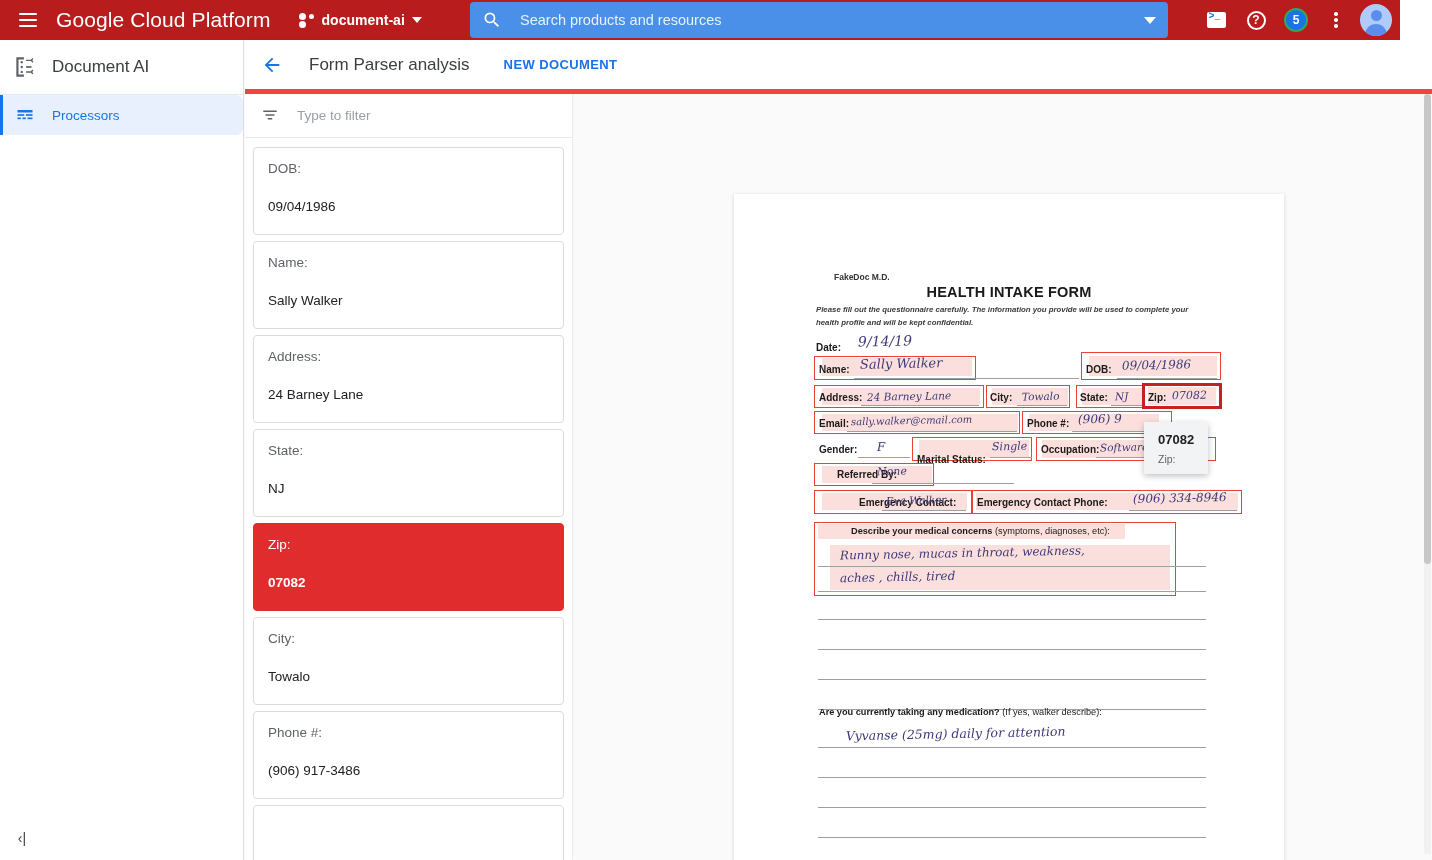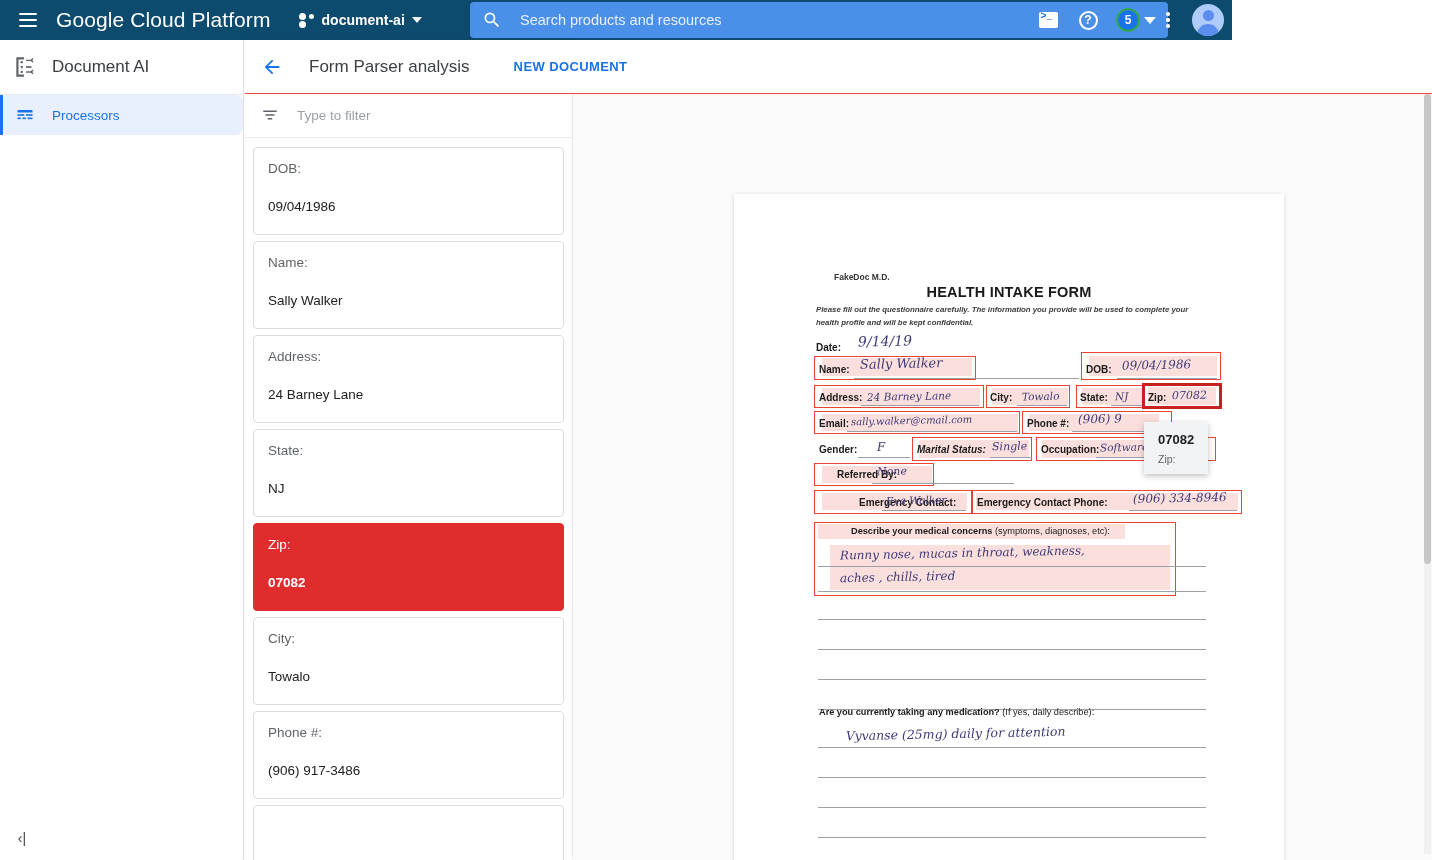--- a/index.html
+++ b/index.html
@@ -8,22 +8,22 @@
     width: 1432px; height: 860px;
     overflow: hidden;
     font-family: "Liberation Sans", sans-serif;
     background: #fff;
     -webkit-font-smoothing: antialiased;
   }
 
   
   .topbar {
     position: absolute; top: 0; left: 0;
-    width: 1232px; height: 40px;
-    background: #0c4a6e;
+    width: 1400px; height: 40px;
+    background: #b91c1c;
     display: flex; align-items: center;
   }
   .hamburger {
     width: 44px; height: 40px;
     display: flex; flex-direction: column;
     align-items: center; justify-content: center;
     gap: 4px; cursor: pointer;
     margin-left: 6px;
   }
   .hamburger span {
@@ -361,28 +361,28 @@
       <rect x="3" y="15" width="4" height="2"></rect>
         <rect x="9" y="15" width="4" height="2"></rect>
         <rect x="15" y="15" width="6" height="2"></rect>
     </svg>
     <div class="nav-label">Processors</div>
   </div>
 
   <div class="collapse-btn">‹|</div>
 </div>
 
-<div style="position:absolute;left:245px;top:40px;width:1187px;height:54px;background:#fff;border-bottom:1px solid #ef4444;display:flex;align-items:center;z-index:5;">
+<div style="position:absolute;left:245px;top:40px;width:1187px;height:54px;background:#fff;border-bottom:5px solid #ef4444;display:flex;align-items:center;z-index:5;">
   <div style="width:54px;height:54px;display:flex;align-items:center;justify-content:center;cursor:pointer;">
     <svg width="22" height="22" viewBox="0 0 24 24" fill="#1a73e8">
         <path d="M20 11H7.8l5.6-5.6L12 4l-8 8 8 8 1.4-1.4L7.8 13H20v-2z"></path>
       </svg>
   </div>
   <div style="font-size:17px;color:#3c4043;margin-left:10px;">Form Parser analysis</div>
-  <div style="font-size:13px;font-weight:bold;color:#1a73e8;letter-spacing:.4px;margin-left:44px;cursor:pointer;">NEW DOCUMENT</div>
+  <div style="font-size:13px;font-weight:bold;color:#1a73e8;letter-spacing:.4px;margin-left:34px;cursor:pointer;">NEW DOCUMENT</div>
 </div>
 
 <div class="fieldpanel">
   <div class="panel-crumb">Document AI</div>
 
   <div class="filter-row">
     <svg class="filter-ico" viewBox="0 0 24 24" fill="#5f6368">
       <rect x="3" y="6" width="18" height="2"></rect>
         <rect x="6" y="11" width="12" height="2"></rect>
         <rect x="9" y="16" width="6" height="2"></rect>
@@ -506,21 +506,21 @@
         <div class="d-row" style="left:293px;top:224px;">Phone #:</div>
         <div class="line" style="left:338px;top:237px;width:88px;"></div>
         <div class="d-row hand" style="left:344px;top:218px;font-size:12px;">(906) 9</div>
 
         <div class="d-row" style="left:85px;top:250px;">Gender:</div>
         <div class="line" style="left:124px;top:263px;width:52px;"></div>
         <div class="d-row hand" style="left:143px;top:246px;font-size:12px;">F</div>
 
         <div class="hl" style="left:185px;top:246px;width:110px;height:18px;"></div>
         <div class="bbox" style="left:178px;top:243px;width:120px;height:24px;"></div>
-        <div class="d-row" style="left:183px;top:250px;font-style:italic;">Marital Status:</div>
+        <div class="d-row" style="left:183px;top:260px;">Marital Status:</div>
         <div class="line" style="left:256px;top:263px;width:42px;"></div>
         <div class="d-row hand" style="left:258px;top:246px;font-size:11px;">Single</div>
 
         <div class="hl" style="left:308px;top:246px;width:162px;height:18px;"></div>
         <div class="bbox" style="left:302px;top:243px;width:180px;height:24px;"></div>
         <div class="d-row" style="left:307px;top:250px;">Occupation:</div>
         <div class="line" style="left:362px;top:263px;width:110px;"></div>
         <div class="d-row hand" style="left:366px;top:247px;font-size:10.5px;">Software</div>
 
         <div class="hl" style="left:88px;top:272px;width:110px;height:17px;"></div>
@@ -551,21 +551,21 @@
         <div class="line" style="left:84px;top:397px;width:388px;"></div>
         <div class="d-row hand" style="left:106px;top:352px;font-size:12px;">Runny nose, mucas in throat, weakness,</div>
         <div class="d-row hand" style="left:106px;top:376px;font-size:12px;">aches , chills, tired</div>
 
         <div class="line" style="left:84px;top:425px;width:388px;"></div>
         <div class="line" style="left:84px;top:455px;width:388px;"></div>
         <div class="line" style="left:84px;top:485px;width:388px;"></div>
         <div class="line" style="left:84px;top:515px;width:388px;"></div>
 
         <div class="d-section" style="left:85px;top:513px;">
-          <b>Are you currently taking any medication?</b><span> (If yes, daily describe):</span>
+          <b>Are you currently taking any medication?</b><span> (If yes, walker describe):</span>
         </div>
         <div class="line" style="left:84px;top:553px;width:388px;"></div>
         <div class="d-row hand" style="left:112px;top:532px;font-size:12.5px;">Vyvanse  (25mg)  daily for attention</div>
 
         <div class="line" style="left:84px;top:583px;width:388px;"></div>
         <div class="line" style="left:84px;top:613px;width:388px;"></div>
         <div class="line" style="left:84px;top:643px;width:388px;"></div>
       </div>
 
       <div class="tooltip" style="left:410px;top:228px;">

